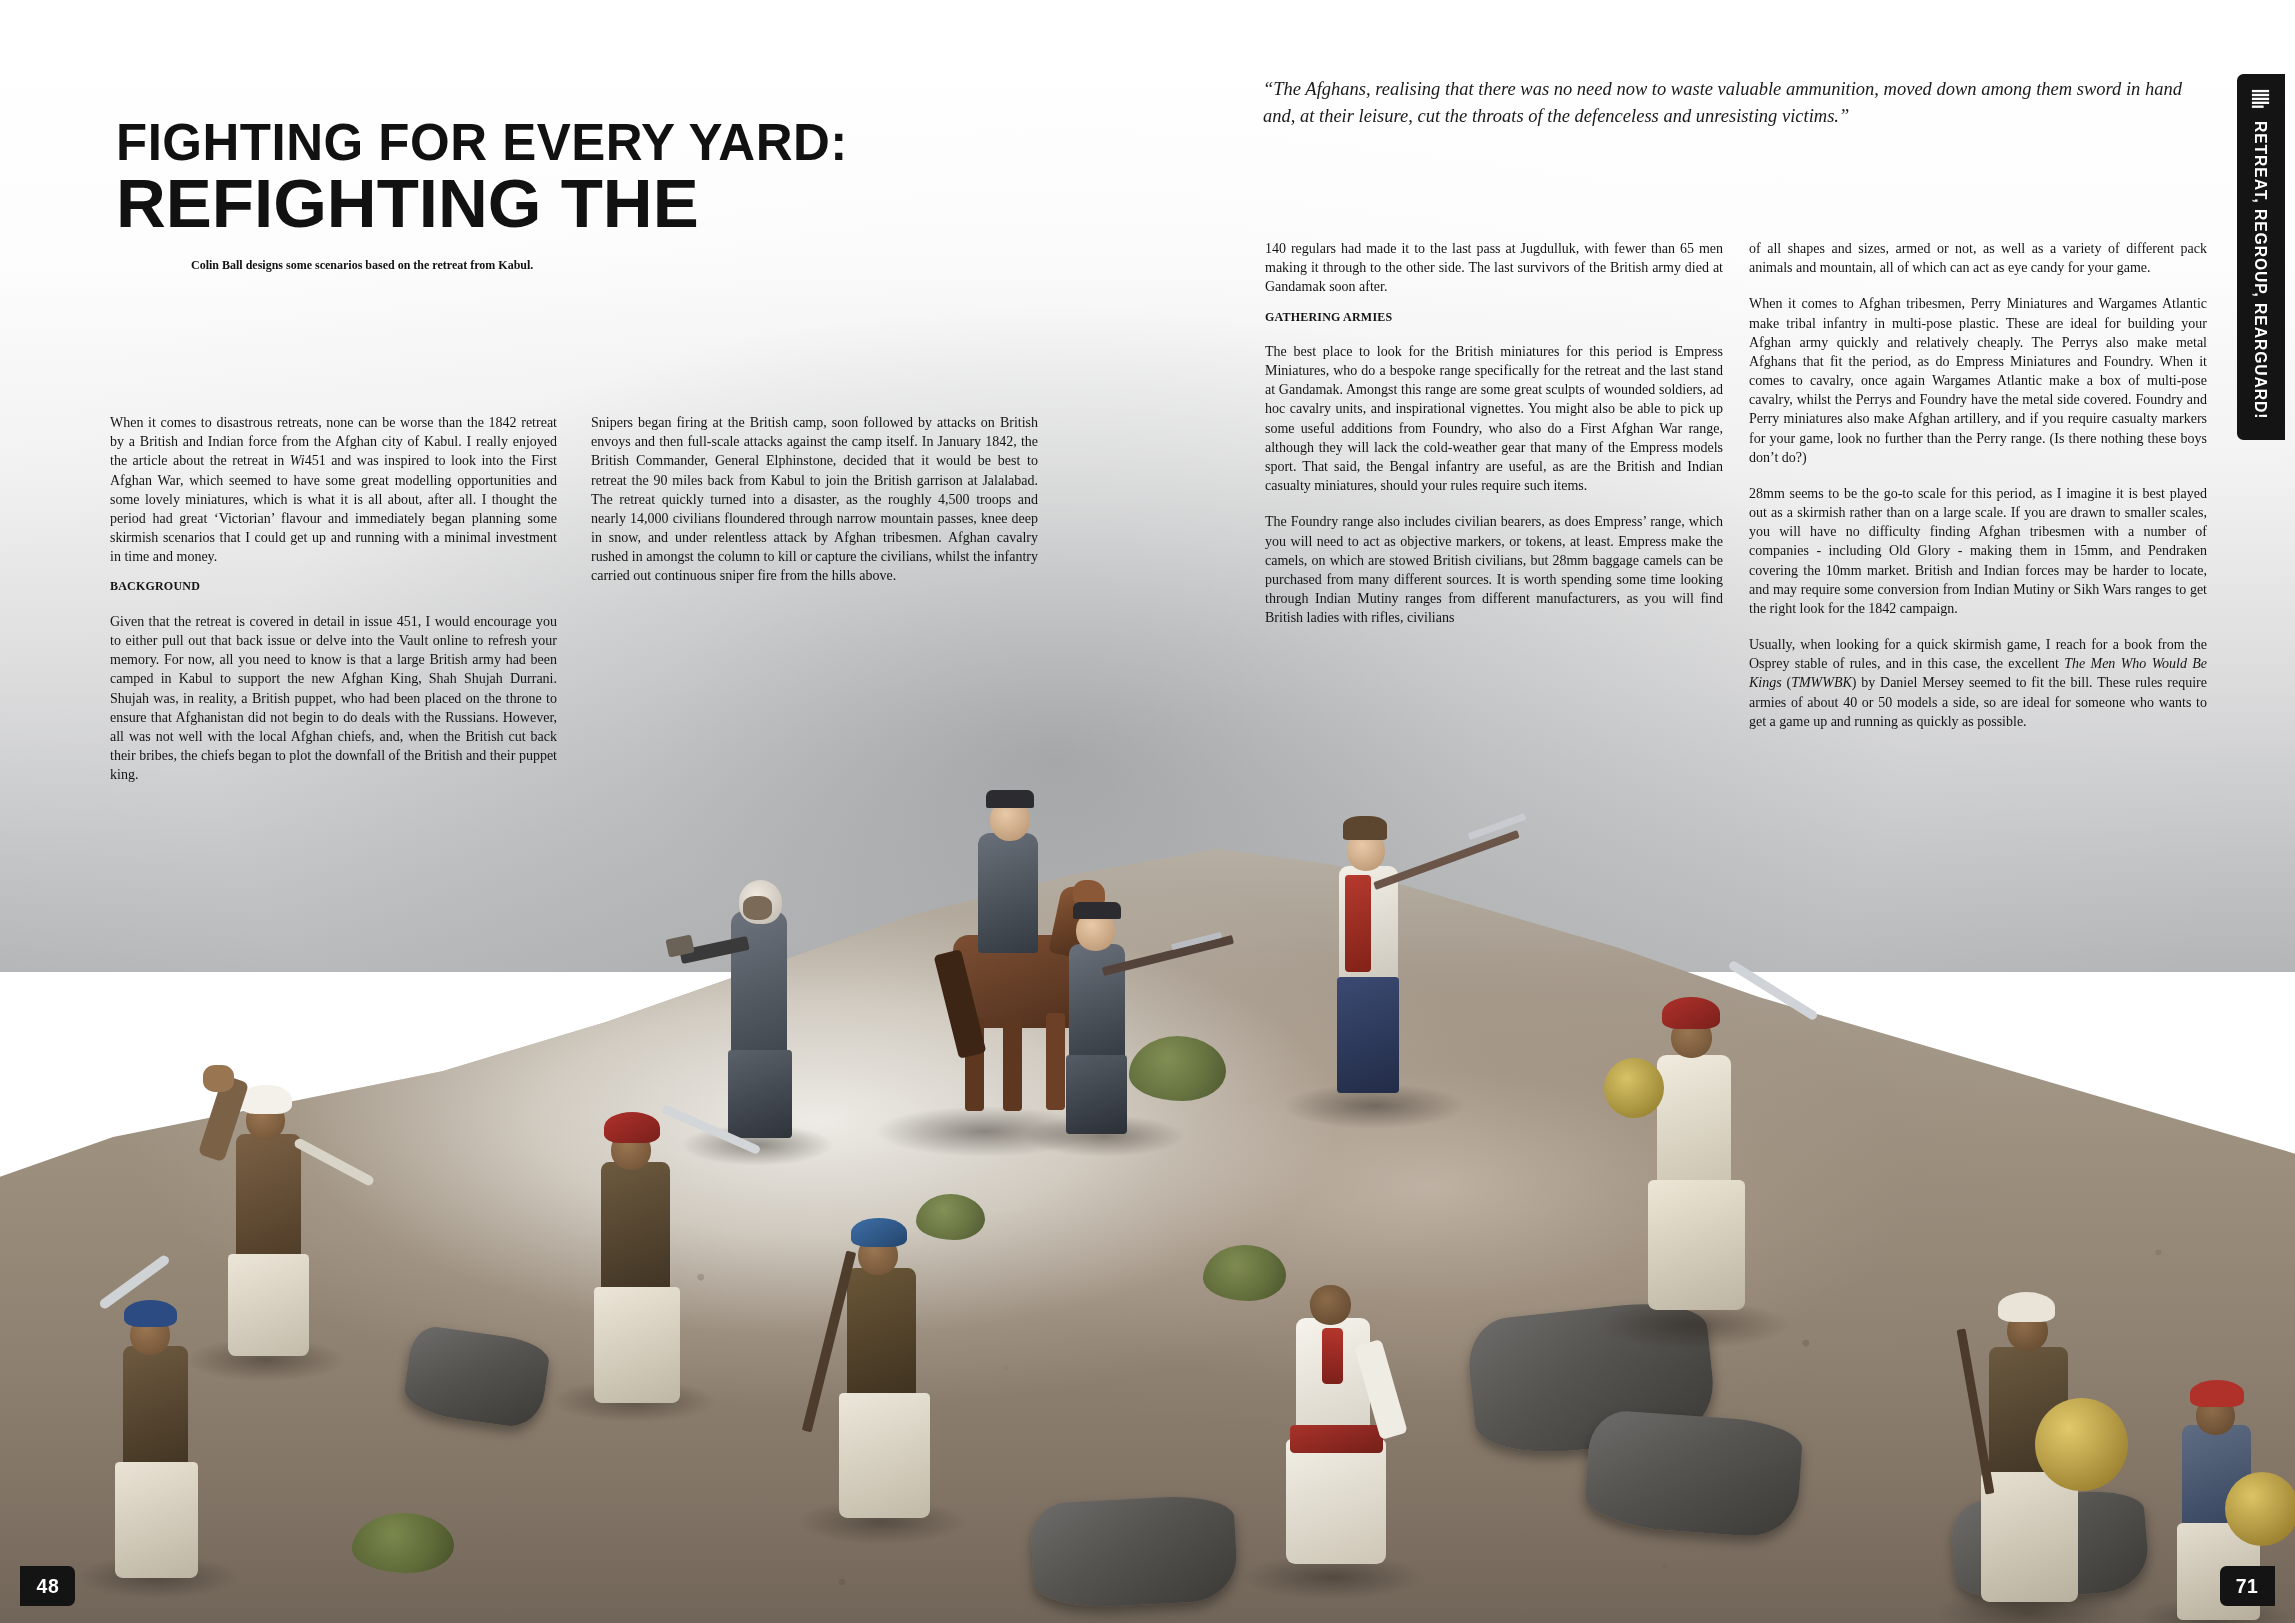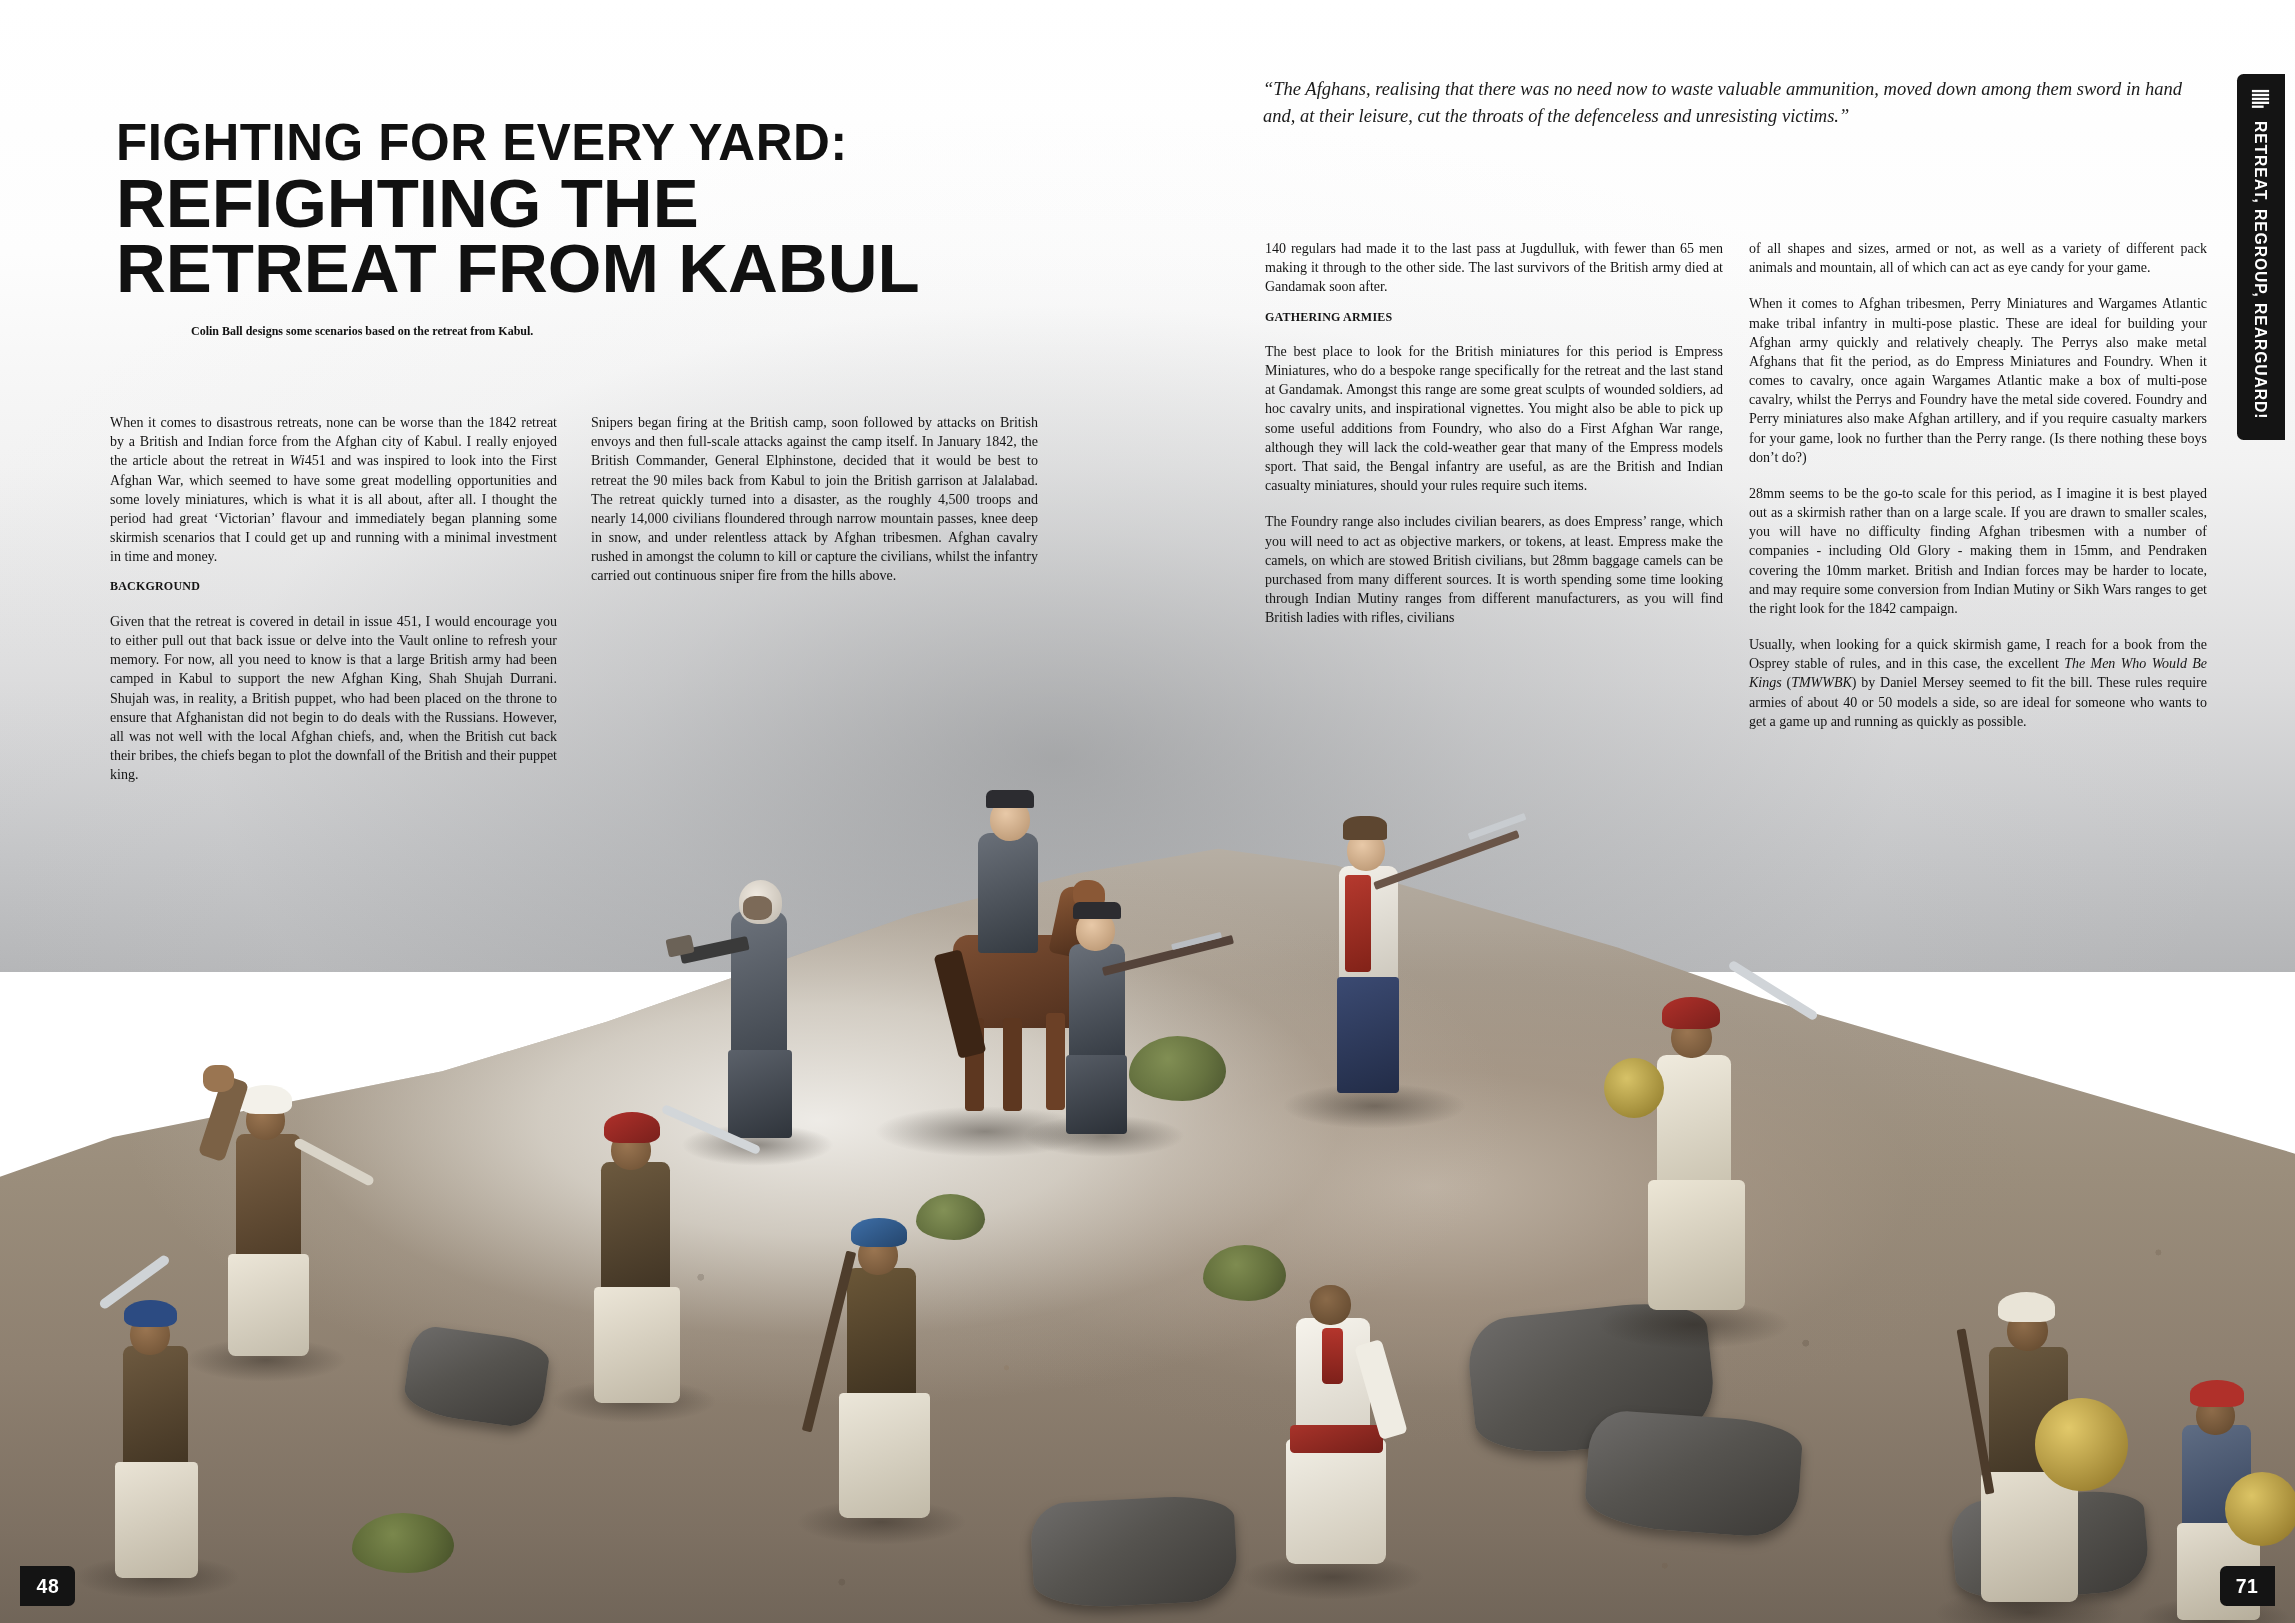--- a/index.html
+++ b/index.html
@@ -355,21 +355,20 @@
     <div class="body" style="left:58px; top:41px; width:39px; height:38px; background:radial-gradient(circle at 40% 35%,#8e6c4a,#5f462c); border-radius:48%;"></div>
     <div class="body" style="left:52px; top:24px; width:54px; height:27px; background:#b0302a; border-radius:50% 50% 26% 26%;"></div>
     <div class="body" style="left:87px; top:116px; width:74px; height:74px; background:radial-gradient(circle at 36% 32%,#dcc465,#886d21); border-radius:50%;"></div>
   </div>
 </div>
 
 <div class="headline-block">
   <div class="kicker"><span>FIGHTING FOR EVERY YARD</span><span class="colon">:</span></div>
   <h1 class="headline">
     <span>REFIGHTING THE</span>
-    <span class="l2">RETREAT FROM KABUL</span>
   </h1>
   <div class="standfirst">Colin Ball designs some scenarios based on the retreat from Kabul.</div>
 </div>
 
 <div class="pullquote">
   <span>“The Afghans, realising that there was no need now to waste valuable ammunition, moved down among them sword in hand and, at their leisure, cut the throats of the defenceless and unresisting victims.”</span>
 </div>
 
 <div class="col" id="col1">
   <p>When it comes to disastrous retreats, none can be worse than the 1842 retreat by a British and Indian force from the Afghan city of Kabul. I really enjoyed the article about the retreat in <i>Wi</i>451 and was inspired to look into the First Afghan War, which seemed to have some great modelling opportunities and some lovely miniatures, which is what it is all about, after all. I thought the period had great ‘Victorian’ flavour and immediately began planning some skirmish scenarios that I could get up and running with a minimal investment in time and money.</p>

